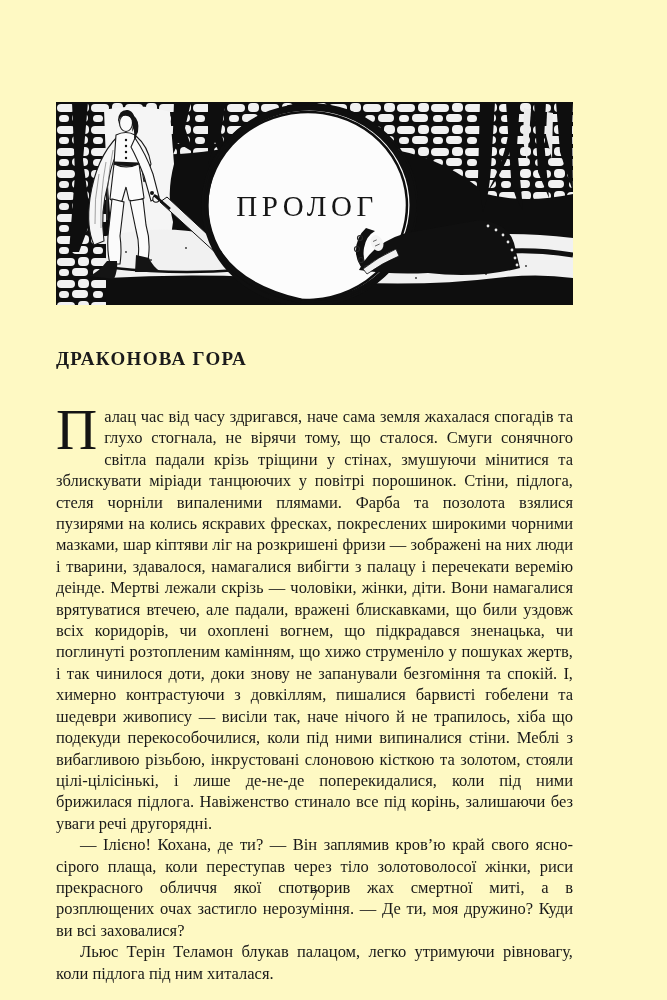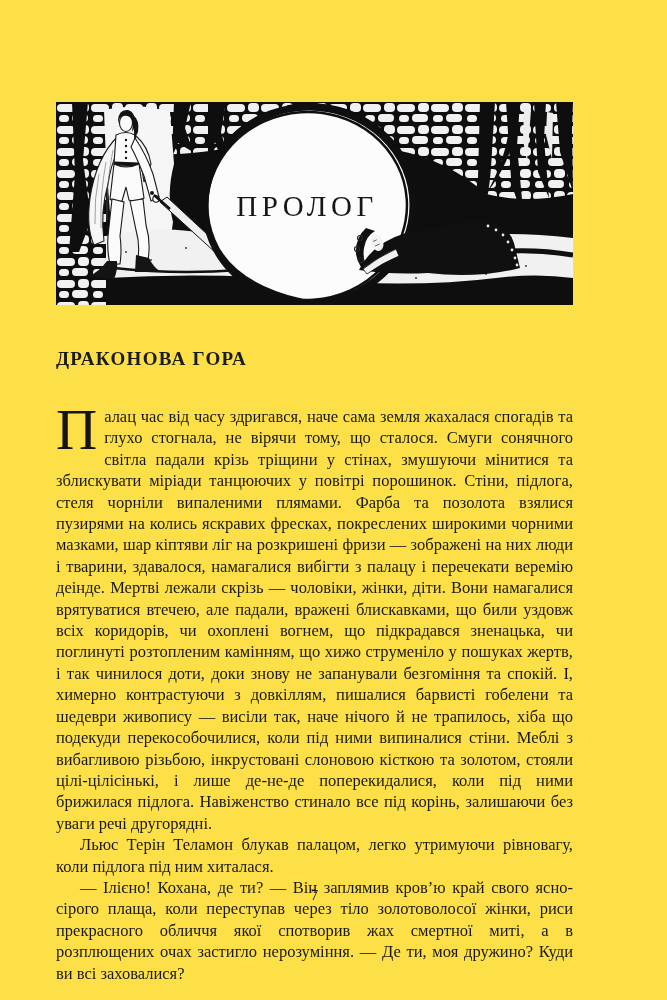--- a/index.html
+++ b/index.html
@@ -1,18 +1,18 @@
 <!DOCTYPE html>
 <html lang="uk"><head>
 <meta charset="utf-8">
 <style>
   html,body{margin:0;padding:0;background:#ffffff;}
   .page{
     position:relative;width:667px;height:1000px;margin:0 auto;
-    background:#fde047;color:#161616;
+    background:#fef9c3;color:#161616;
     font-family:"Liberation Serif", serif;overflow:hidden;
   }
   .illustration{
     position:absolute;left:56px;top:102px;width:517px;height:203px;margin:0;
   }
   .illustration svg{display:block;width:100%;height:100%;}
   .chapter-title{
     position:absolute;left:56px;top:348px;width:517px;margin:0;
     text-align:left;font-size:19px;font-weight:700;letter-spacing:1.3px;
     color:#1b1b1b;
@@ -161,19 +161,19 @@
         </g>
         <path d="M340,147 Q322,155 307,167 L311,172 Q326,161 343,154 Z" fill="#f0f0f0" stroke="#101010" stroke-width="0.8"></path>
       </g>
     </svg>
   </figure>
 
   <h1 class="chapter-title">ДРАКОНОВА ГОРА</h1>
 
   <main class="body-text">
       <p class="para first"><span class="dropcap">П</span>алац час від часу здригався, наче сама земля жахалася спогадів та глухо стогнала, не вірячи тому, що сталося. Смуги сонячного світла падали крізь тріщини у стінах, змушуючи мінитися та зблискувати міріади танцюючих у повітрі порошинок. Стіни, підлога, стеля чорніли випаленими плямами. Фарба та позолота взялися пузирями на колись яскравих фресках, покреслених широкими чорними мазками, шар кіптяви ліг на розкришені фризи — зображені на них люди і тварини, здавалося, намагалися вибігти з палацу і перечекати веремію деінде. Мертві лежали скрізь — чоловіки, жінки, діти. Вони намагалися врятуватися втечею, але падали, вражені блискавками, що били уздовж всіх коридорів, чи охоплені вогнем, що підкрадався зненацька, чи поглинуті розтопленим камінням, що хижо струменіло у пошуках жертв, і так чинилося доти, доки знову не запанували безгоміння та спокій. І, химерно контрастуючи з довкіллям, пишалися барвисті гобелени та шедеври живопису — висіли так, наче нічого й не трапилось, хіба що подекуди перекособочилися, коли під ними випиналися стіни. Меблі з вибагливою різьбою, інкрустовані слоновою кісткою та золотом, стояли цілі-цілісінькі, і лише де-не-де поперекидалися, коли під ними брижилася підлога. Навіженство стинало все під корінь, залишаючи без уваги речі другорядні.</p>
+      <p class="para">— Ілієно! Кохана, де ти? — Він заплямив кров’ю край свого ясно-сірого плаща, коли переступав через тіло золотоволосої жінки, риси прекрасного обличчя якої спотворив жах смертної миті, а в розплющених очах застигло нерозуміння. — Де ти, моя дружино? Куди ви всі заховалися?</p>
       <p class="para">Льюс Терін Теламон блукав палацом, легко утримуючи рівновагу, коли підлога під ним хиталася.</p>
-      <p class="para">— Ілієно! Кохана, де ти? — Він заплямив кров’ю край свого ясно-сірого плаща, коли переступав через тіло золотоволосої жінки, риси прекрасного обличчя якої спотворив жах смертної миті, а в розплющених очах застигло нерозуміння. — Де ти, моя дружино? Куди ви всі заховалися?</p>
     </main>
 
   <footer class="page-number">7</footer>
 
 </div>
 
 </body></html>

